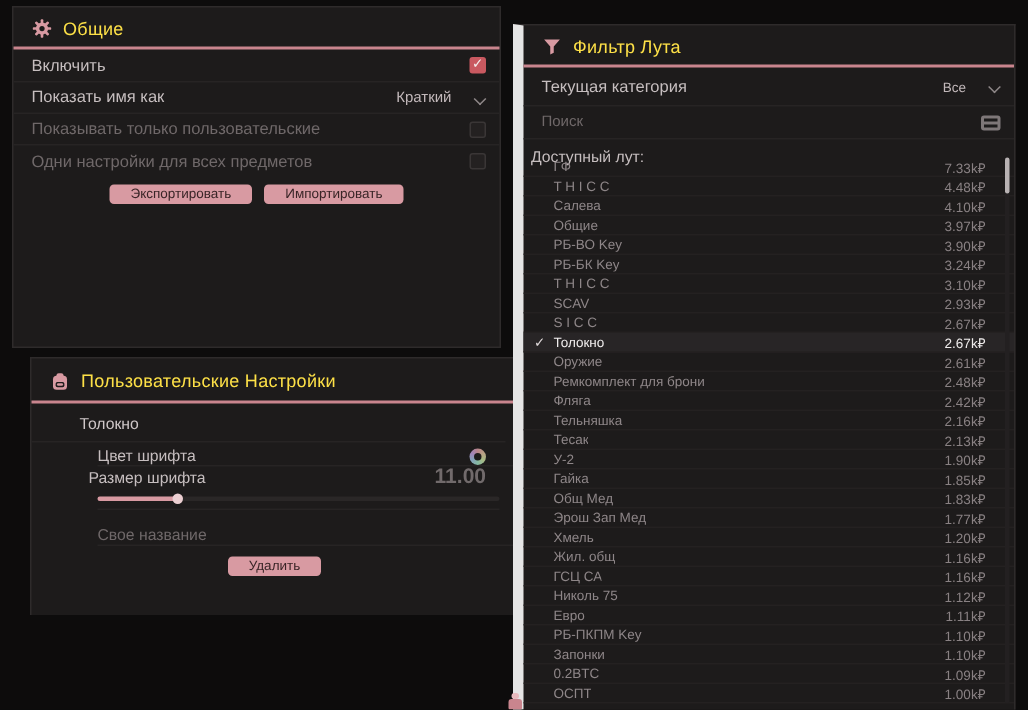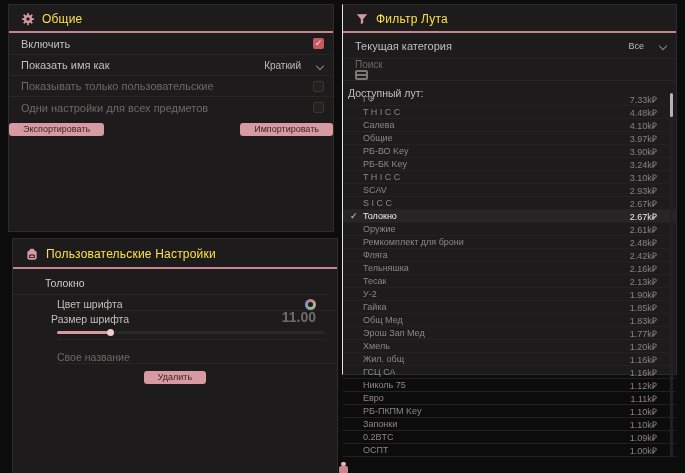--- a/index.html
+++ b/index.html
@@ -10,22 +10,22 @@
     -webkit-font-smoothing:antialiased;
     color:#c9c1c2;
   }
   .panel{
     position:absolute;
     background:#1d1b1b;
     border:1px solid #2e2b2b;
     box-sizing:border-box;
   }
   #panel-general{left:8px;top:4px;width:326px;height:228px;}
-  #panel-custom{left:12px;top:238px;width:326px;height:235px;border-bottom:none;}
-  #panel-filter{left:342px;top:4px;width:335px;height:371px;border-left:1px solid #e5e5e5;}
+  #panel-custom{left:20px;top:238px;width:326px;height:172px;border-bottom:none;}
+  #panel-filter{left:342px;top:16px;width:335px;height:458px;border-left:7px solid #e5e5e5;}
 
   .panel-header{
     height:24px;display:flex;align-items:center;gap:7px;
     padding:2px 0 0 12px;
   }
   .panel-title{font-size:12px;color:#fde047;letter-spacing:.2px;}
   .accent-line{height:2px;background:#c9858e;margin:0;}
 
   .icon16{width:14px;height:14px;flex:0 0 auto;display:block;}
 
@@ -51,21 +51,21 @@
   .chev{width:7px;height:7px;position:relative;}
   .chev::before{content:"";position:absolute;left:0;top:1px;width:5px;height:5px;
     border-right:1.4px solid #8f8889;border-bottom:1.4px solid #8f8889;transform:rotate(45deg);}
 
   
   .pinkbtn{
     background:#d89aa2;color:#3a2527;border:none;border-radius:3px;
     font-family:"Liberation Sans", sans-serif;font-size:9px;
     height:13px;line-height:13px;padding:0 14px;cursor:pointer;
   }
-  #general-buttons{display:flex;justify-content:space-between;gap:8px;margin-top:5px;}
+  #general-buttons{display:flex;justify-content:center;gap:8px;margin-top:5px;}
 
   
   .item-label{font-size:10.5px;color:#cfc7c8;padding:8px 0 5px 32px;
     border-bottom:1px solid #272424;margin:0 8px 0 0;}
   .sub{margin-left:44px;padding-right:21px;border-bottom:1px solid #272424;
     display:flex;align-items:flex-end;justify-content:space-between;box-sizing:border-box;}
   .sub .lbl{font-size:10.5px;color:#c6bebf;}
   .sub.noline{border-bottom:none;margin-left:38px;}
   .dimval{font-size:14px;color:#716a6b;font-weight:bold;}
   .colorwheel{width:11px;height:11px;border-radius:50%;
@@ -83,22 +83,22 @@
   .text-input{
     background:transparent;border:none;outline:none;
     font-family:"Liberation Sans", sans-serif;font-size:10.5px;color:#cfc7c8;
     width:100%;padding:0;
   }
   .text-input::placeholder{color:#6f6869;}
 
   #delete-row{display:flex;justify-content:center;margin-top:7px;}
 
   
-  .search-row{display:flex;align-items:flex-start;justify-content:space-between;
-    padding:0 9px 0 12px;border-bottom:1px solid #272424;box-sizing:border-box;flex-direction:column;}
+  .search-row{display:flex;align-items:center;justify-content:space-between;
+    padding:0 9px 0 12px;border-bottom:1px solid #272424;box-sizing:border-box;}
   #search-input{flex:1;}
   .list-label{font-size:10.5px;color:#c6bebf;padding:6px 0 4px 5px;}
 
   #loot-list{position:absolute;left:0;top:88px;right:0;height:364px;}
   .loot-row{
     position:relative;height:13px;display:flex;align-items:center;
     justify-content:space-between;padding:0 19px 0 20px;
     border-bottom:1px solid #242121;box-sizing:border-box;cursor:pointer;
   }
   .loot-row .nm{font-size:9px;color:#8e8688;white-space:nowrap;overflow:hidden;}

